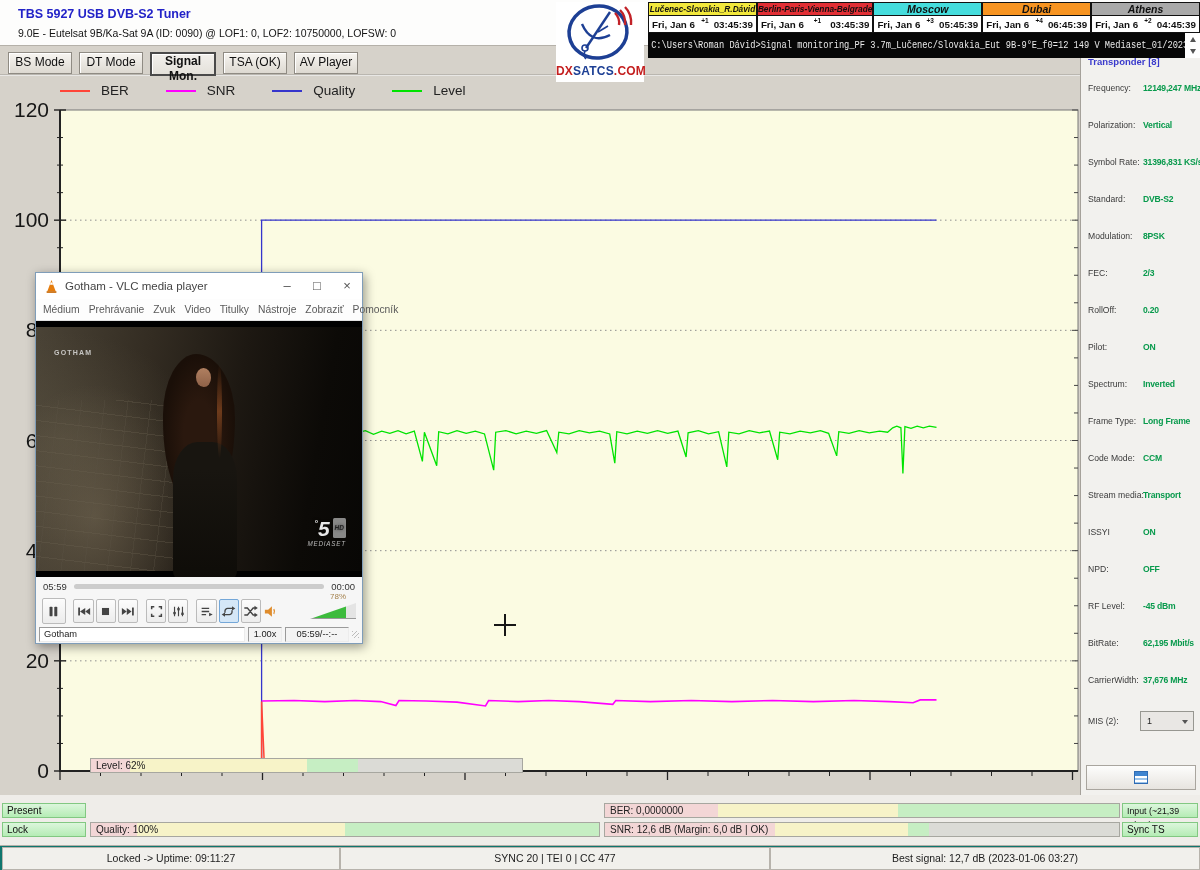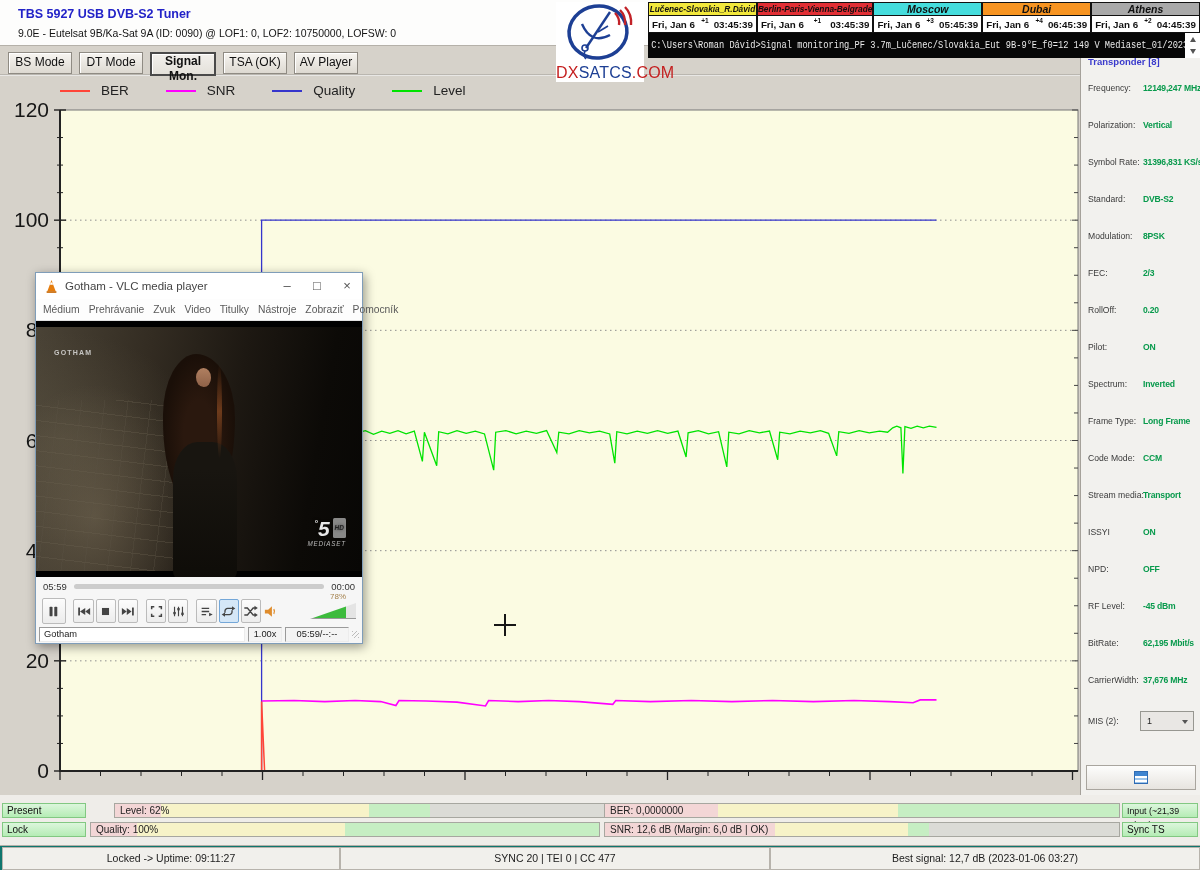--- a/index.html
+++ b/index.html
@@ -12,21 +12,21 @@
 
   
   #tabs{position:absolute;left:8px;top:52px;display:flex;gap:7px;z-index:5;}
   .tab{width:62px;height:20px;font-size:12px;color:#111;background:linear-gradient(#f7f5f1,#ddd9d1);
        border:1px solid #8f8b83;box-shadow:inset 1px 1px 0 #fff;text-align:center;line-height:18px;cursor:default;}
   .tab.active{border:2px solid #4a4a4a;background:linear-gradient(#f2f0ec,#e4e1da);line-height:15px;font-weight:bold;}
   #tabsep{position:absolute;left:0;top:74px;width:1200px;height:2px;background:linear-gradient(#a39e95,#ffffff);z-index:2;}
 
   
   #logo{position:absolute;left:556px;top:2px;width:88px;height:80px;background:#fff;z-index:6;text-align:center;}
-  #logo-text{font-size:16px;font-weight:normal;letter-spacing:.2px;margin-top:-4px;}
+  #logo-text{font-size:12px;font-weight:bold;letter-spacing:.2px;margin-top:-4px;}
   #logo-text .red{color:#c41f1f}#logo-text .blue{color:#1d3f94}
 
   
   #clocks{position:absolute;left:648px;top:2px;width:552px;height:31px;display:flex;z-index:6;}
   .clock{flex:1;display:flex;flex-direction:column;}
   .clock-head{height:12px;border:1px solid #111;font-weight:bold;font-style:italic;font-size:10.5px;
               text-align:center;line-height:12px;color:#101010;white-space:nowrap;overflow:hidden;}
   .clock-head.long{font-size:8.3px;}
   .clock-body{height:16px;background:#fff;border:1px solid #111;border-top:none;display:flex;align-items:center;
               justify-content:space-between;padding:0 3px;font-size:9.8px;font-weight:bold;color:#111;white-space:nowrap;}
@@ -62,21 +62,21 @@
   #sb-button{position:absolute;left:5px;top:720px;width:108px;height:23px;background:linear-gradient(#fdfdfc,#e7e4df);border:1px solid #a9a59e;display:flex;align-items:center;justify-content:center;}
   #sb-button-icon{width:14px;height:13px;background:#fff;border:1px solid #2f6cb4;box-sizing:border-box;
                   background:linear-gradient(#3f85d0 0 4px,#fff 4px 6px,#9cc4ea 6px 8px,#fff 8px 10px,#9cc4ea 10px 12px,#fff 12px);}
 
   
   .mini-box{position:absolute;height:15px;background:linear-gradient(#dcf6dc,#b5ecb5);border:1px solid #82c882;
             font-size:10px;color:#111;line-height:14px;padding-left:4px;box-sizing:border-box;z-index:3;}
   .bar{position:absolute;height:15px;border:1px solid #a7a7a0;font-size:10px;color:#222;line-height:14px;padding-left:5px;box-sizing:border-box;white-space:nowrap;z-index:3;}
   #box-present{left:2px;top:803px;width:84px;}
   #box-lock{left:2px;top:822px;width:84px;}
-  #bar-level{left:90px;top:803px;width:510px;background:linear-gradient(90deg,#f3d6d6 0 9%,#f7f3c8 9% 50%,#c6eec3 50% 62%,#dbdbd6 62% 100%);margin-left:24px;}
+  #bar-level{left:90px;top:758px;width:433px;background:linear-gradient(90deg,#f3d6d6 0 9%,#f7f3c8 9% 50%,#c6eec3 50% 62%,#dbdbd6 62% 100%);}
   #bar-quality{left:90px;top:822px;width:510px;background:linear-gradient(90deg,#f3d6d6 0 9%,#f7f3c8 9% 50%,#c6eec3 50% 100%);}
   #bar-ber{left:604px;top:803px;width:516px;background:linear-gradient(90deg,#f3d6d6 0 22%,#f7f3c8 22% 57%,#c6eec3 57% 100%);}
   #bar-snr{left:604px;top:822px;width:516px;background:linear-gradient(90deg,#f3d6d6 0 33%,#f7f3c8 33% 59%,#c6eec3 59% 63%,#dbdbd6 63% 100%);}
   #box-input{left:1122px;top:803px;width:76px;font-size:8.8px;}
   #box-sync{left:1122px;top:822px;width:76px;}
   #lowerbg{position:absolute;left:0;top:795px;width:1200px;height:75px;background:#efede9;z-index:2;}
 
   
   #statusbar{position:absolute;left:0;top:845px;width:1200px;height:25px;background:#0f766e;border-top:1px solid #b3afa8;z-index:3;}
   .sb-cell{position:absolute;top:1px;height:21px;border:1px solid #b7b3ac;font-size:10.5px;color:#1c1c1c;

